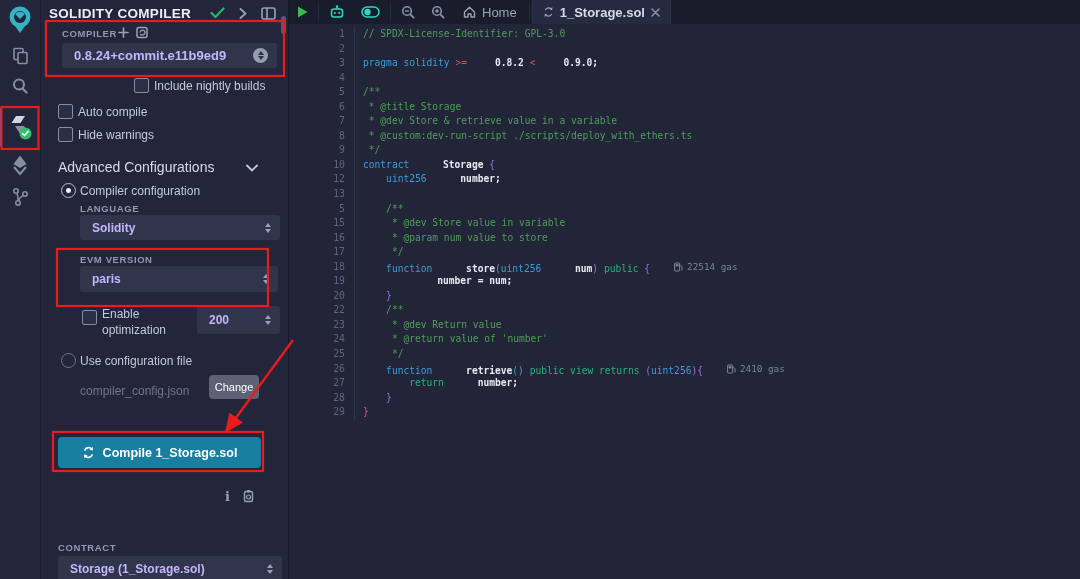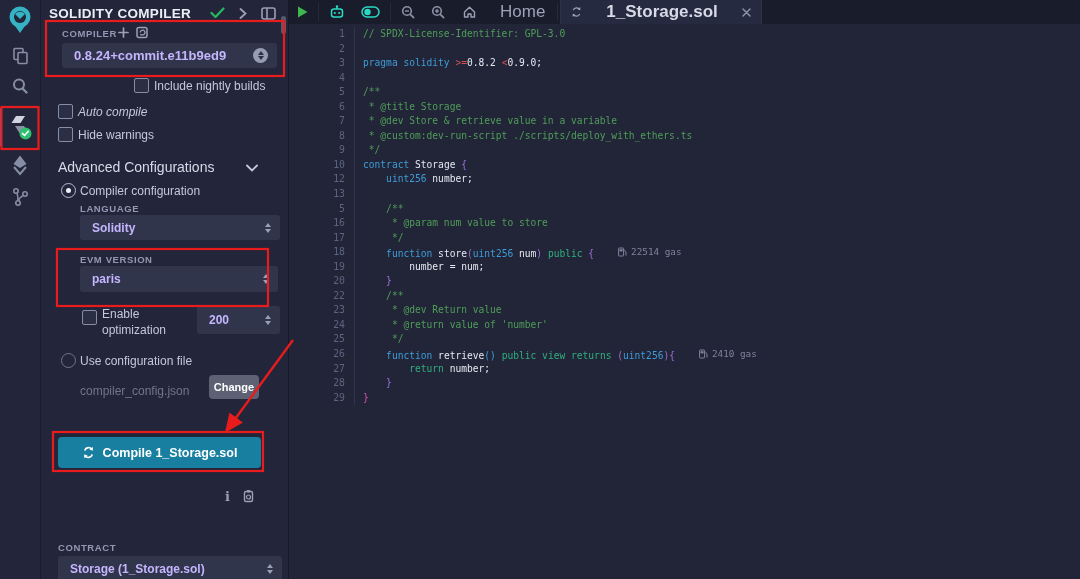--- a/index.html
+++ b/index.html
@@ -30,39 +30,39 @@
   .stepper-circle{width:15px;height:15px;border-radius:50%;background:#969cb1;display:flex;flex-direction:column;
     align-items:center;justify-content:center;gap:1px;}
   .stepper-circle .tri-up{border-bottom-color:#2c3044;border-left-width:3px;border-right-width:3px;border-bottom-width:4px;}
   .stepper-circle .tri-dn{border-top-color:#2c3044;border-left-width:3px;border-right-width:3px;border-top-width:4px;}
   .adv-title{position:absolute;font-size:14px;color:#d6dae8;}
   .muted{position:absolute;font-size:12px;color:#70758c;}
   .btn{position:absolute;border:none;border-radius:4px;color:#fff;display:flex;align-items:center;justify-content:center;
     font-family:"Liberation Sans",sans-serif;}
   .btn-primary{background:#187fa1;font-size:12.5px;font-weight:bold;gap:8px;}
   .btn-secondary{background:#5e6278;font-size:12.5px;font-weight:bold;line-height:1.35;text-align:center;padding:0 14px;}
-  .btn-small{background:#5e6173;font-size:11px;font-weight:bold;}
+  .btn-small{background:#5e6173;font-size:11px;font-weight:normal;}
   .panel-scroll-thumb{position:absolute;right:2px;top:16px;width:5px;height:18px;border-radius:3px;background:#565b6f;}
 
   
   .main{flex:1;display:flex;flex-direction:column;min-width:0;background:#222538;}
   .tabbar{height:24px;flex:0 0 24px;background:#191c2b;display:flex;align-items:stretch;}
   .tb-btn{display:flex;align-items:center;justify-content:center;padding:0 8px;}
   .tb-div{width:1px;background:#262a3e;margin:3px 2px;}
-  .tab{display:flex;align-items:center;gap:24px;padding:0 10px;font-size:17px;color:#9ba1b6;white-space:nowrap;}
+  .tab{display:flex;align-items:center;gap:6px;padding:0 10px;font-size:13px;color:#9ba1b6;white-space:nowrap;}
   .tab.active{background:#262a40;color:#d6dae6;font-weight:bold;border-right:1px solid #2e3247;border-left:1px solid #2e3247;}
   .editor{flex:1;overflow:hidden;padding-top:3px;font-family:"DejaVu Sans Mono",monospace;font-size:9.6px;}
   .code-line{display:flex;height:14.55px;line-height:14.55px;white-space:pre;}
   .gutter{flex:0 0 56px;width:56px;text-align:right;padding-right:9px;color:#5d6480;font-size:9.8px;}
   .code-content{flex:1;border-left:1px solid #30344c;padding-left:8px;}
   .tk-com{color:#4f9e58;}
   .tk-kw{color:#3e9cd6;}
   .tk-kw2{color:#2fae7d;}
   .tk-op{color:#d65151;}
-  .tk-id{color:#e6e9f2;font-weight:normal;}
+  .tk-id{color:#e6e9f2;font-weight:bold;margin-left:28px;}
   .tk-pl{color:#cfd4e2;}
   .tk-brP{color:#9d6ed8;}
   .tk-brK{color:#d150b4;}
   .tk-brB{color:#3e9cd6;}
   .gas{margin-left:24px;color:#7e849c;font-size:9.3px;display:inline-flex;align-items:center;gap:4px;vertical-align:baseline;}
 
   
   .annotations{position:absolute;inset:0;pointer-events:none;z-index:50;}
 </style>
 </head>
@@ -146,21 +146,21 @@
       <span class="stepper-circle">
           <span class="tri-up"></span>
           <span class="tri-dn"></span>
         </span>
     </div>
 
     <span class="chk" style="left:93px;top:78px;"></span>
     <span class="chk-label" style="left:113px;top:79px;">Include nightly builds</span>
 
     <span class="chk" style="left:17px;top:104px;"></span>
-    <span class="chk-label" style="left:37px;top:105px;font-style:italic;">Auto compile</span>
+    <span class="chk-label" style="left:37px;top:105px;">Auto compile</span>
 
     <span class="chk" style="left:17px;top:127px;"></span>
     <span class="chk-label" style="left:37px;top:128px;">Hide warnings</span>
 
     <span class="adv-title" style="left:17px;top:159px;">Advanced Configurations</span>
     <svg style="position:absolute;left:205px;top:164px;" width="12" height="8" viewBox="0 0 12 8">
       <path d="M1 1.5 L6 6.5 L11 1.5" fill="none" stroke="#c3c8da" stroke-width="1.8" stroke-linecap="round"></path>
     </svg>
 
     <span class="radio checked" style="left:20px;top:183px;"></span>
@@ -294,20 +294,21 @@
           <div class="code-line"><span class="gutter">4</span><span class="code-content"></span></div>
           <div class="code-line"><span class="gutter">5</span><span class="code-content"><span class="tk-com">/**</span></span></div>
           <div class="code-line"><span class="gutter">6</span><span class="code-content"><span class="tk-com"> * @title Storage</span></span></div>
           <div class="code-line"><span class="gutter">7</span><span class="code-content"><span class="tk-com"> * @dev Store &amp; retrieve value in a variable</span></span></div>
           <div class="code-line"><span class="gutter">8</span><span class="code-content"><span class="tk-com"> * @custom:dev-run-script ./scripts/deploy_with_ethers.ts</span></span></div>
           <div class="code-line"><span class="gutter">9</span><span class="code-content"><span class="tk-com"> */</span></span></div>
           <div class="code-line"><span class="gutter">10</span><span class="code-content"><span class="tk-kw">contract</span><span class="tk-pl"> </span><span class="tk-id">Storage</span><span class="tk-pl"> </span><span class="tk-brP">{</span></span></div>
           <div class="code-line"><span class="gutter">12</span><span class="code-content"><span class="tk-pl">    </span><span class="tk-kw">uint256</span><span class="tk-pl"> </span><span class="tk-id">number;</span></span></div>
           <div class="code-line"><span class="gutter">13</span><span class="code-content"></span></div>
           <div class="code-line"><span class="gutter">5</span><span class="code-content"><span class="tk-com">    /**</span></span></div>
+          <div class="code-line"><span class="gutter">15</span><span class="code-content"><span class="tk-com">     * @dev Store value in variable</span></span></div>
           <div class="code-line"><span class="gutter">16</span><span class="code-content"><span class="tk-com">     * @param num value to store</span></span></div>
           <div class="code-line"><span class="gutter">17</span><span class="code-content"><span class="tk-com">     */</span></span></div>
           <div class="code-line"><span class="gutter">18</span><span class="code-content"><span class="tk-pl">    </span><span class="tk-kw">function</span><span class="tk-pl"> </span><span class="tk-id">store</span><span class="tk-brP">(</span><span class="tk-kw">uint256</span><span class="tk-pl"> </span><span class="tk-id">num</span><span class="tk-brP">)</span><span class="tk-pl"> </span><span class="tk-kw2">public</span><span class="tk-pl"> </span><span class="tk-brP">{</span><span class="gas"><svg width="9" height="10" viewBox="0 0 9 10">
                   <rect x="0.6" y="1" width="5" height="8" rx="0.6" fill="none" stroke="#7e849c" stroke-width="1"></rect>
                   <rect x="1.6" y="2.2" width="3" height="2.2" fill="#7e849c"></rect>
                   <path d="M6.2 3 L8 4.8 V8.5" fill="none" stroke="#7e849c" stroke-width="1"></path>
                 </svg><span>22514 gas</span></span></span></div>
           <div class="code-line"><span class="gutter">19</span><span class="code-content"><span class="tk-pl">        </span><span class="tk-id">number = num;</span></span></div>
           <div class="code-line"><span class="gutter">20</span><span class="code-content"><span class="tk-pl">    </span><span class="tk-brP">}</span></span></div>
           <div class="code-line"><span class="gutter">22</span><span class="code-content"><span class="tk-com">    /**</span></span></div>

